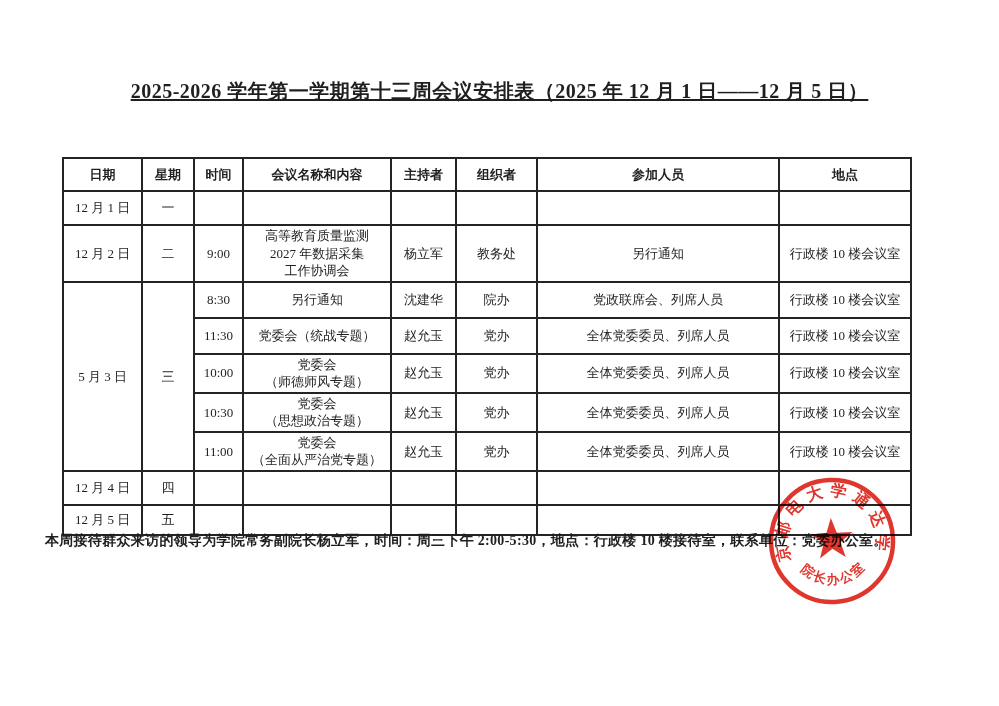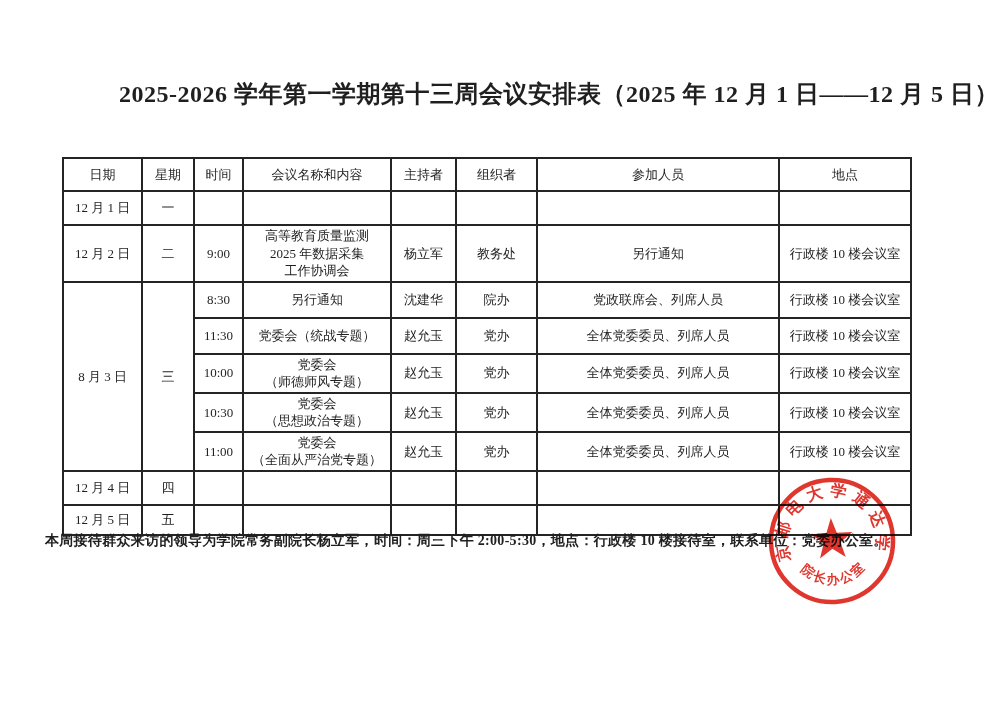--- a/index.html
+++ b/index.html
@@ -12,45 +12,46 @@
     background: #ffffff;
     overflow: hidden;
     font-family: "Liberation Serif", "DejaVu Serif", serif;
     color: var(--ink);
   }
   .doc-title {
     position: absolute;
     top: 78px;
     left: 0;
     width: 100%;
-    text-align: right;
-    font-size: 24px;
+    text-align: center;
+    font-size: 20px;
     font-weight: bold;
     letter-spacing: 0.5px;
+    text-decoration: underline;
   }
   table.schedule {
     position: absolute;
     left: 62px;
     top: 157px;
     width: 848px;
     border-collapse: collapse;
     table-layout: fixed;
   }
   .schedule th, .schedule td {
     border: 2px solid #242424;
     text-align: center;
     vertical-align: middle;
     font-size: 13px;
     font-weight: normal;
     line-height: 1.35;
     padding: 1px 3px;
     white-space: pre-line;
     overflow: hidden;
   }
-  .schedule th { font-weight: 400; }
+  .schedule th { font-weight: 700; }
   .r-head { height: 33px; }
   .r-1 { height: 34px; }
   .r-2 { height: 54px; }
   .r-3 { height: 36px; }
   .r-4 { height: 36px; }
   .r-5 { height: 35px; }
   .r-6 { height: 35px; margin-left: 48px; }
   .r-7 { height: 39px; }
   .r-8 { height: 34px; }
   .r-9 { height: 30px; }
@@ -128,30 +129,30 @@
         <td></td>
         <td></td>
         <td></td>
       </tr>
 
       <tr class="r-2">
         <td>12 月 2 日</td>
         <td>二</td>
         <td>9:00</td>
         <td>高等教育质量监测
-2025 年数据采集
+2027 年数据采集
 工作协调会</td>
         <td>杨立军</td>
         <td>教务处</td>
         <td>另行通知</td>
         <td>行政楼 10 楼会议室</td>
       </tr>
 
       <tr class="r-3">
-        <td rowspan="5">8 月 3 日</td>
+        <td rowspan="5">5 月 3 日</td>
         <td rowspan="5">三</td>
         <td>8:30</td>
         <td>另行通知</td>
         <td>沈建华</td>
         <td>院办</td>
         <td>党政联席会、列席人员</td>
         <td>行政楼 10 楼会议室</td>
       </tr>
       <tr class="r-4">
         <td>11:30</td>

